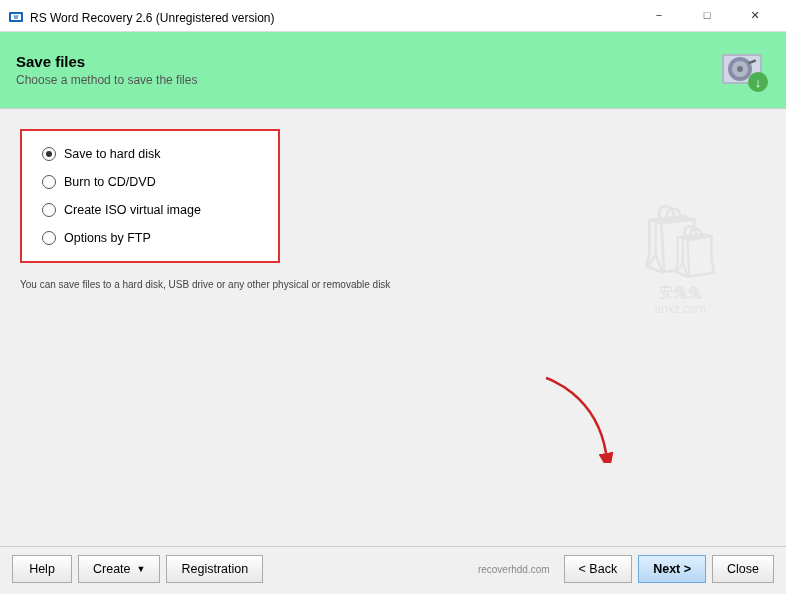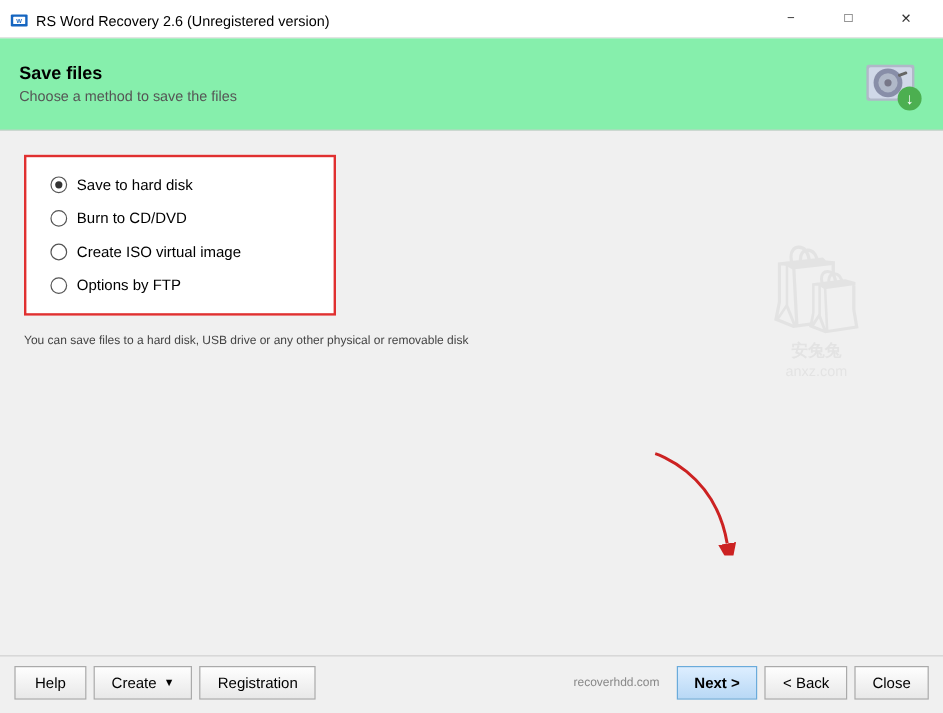--- a/index.html
+++ b/index.html
@@ -306,17 +306,17 @@
   <div class="bottom-left">
     <button class="btn">Help</button>
     <button class="btn">
       <span>Create</span>
       <span class="dropdown-arrow">▼</span>
     </button>
     <button class="btn">Registration</button>
   </div>
   <div class="bottom-right">
     <span class="website-text">recoverhdd.com</span>
+    <button class="btn">&lt; Back</button>
     <button class="btn primary">Next &gt;</button>
-    <button class="btn">&lt; Back</button>
     <button class="btn">Close</button>
   </div>
 </div>
 
 </body></html>

